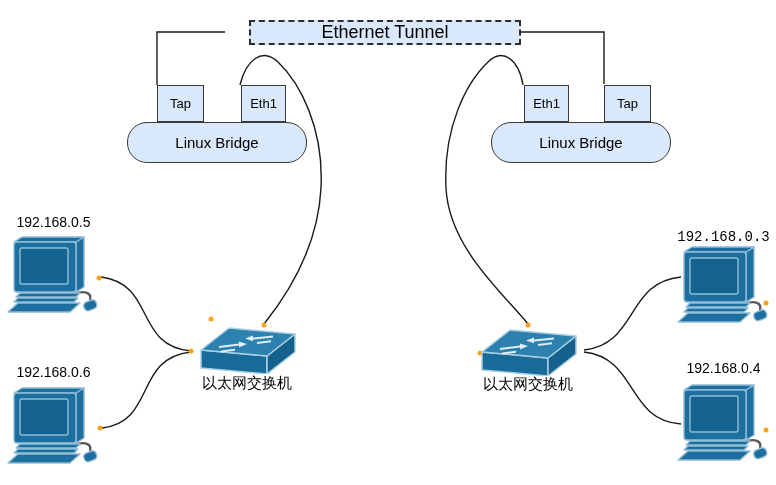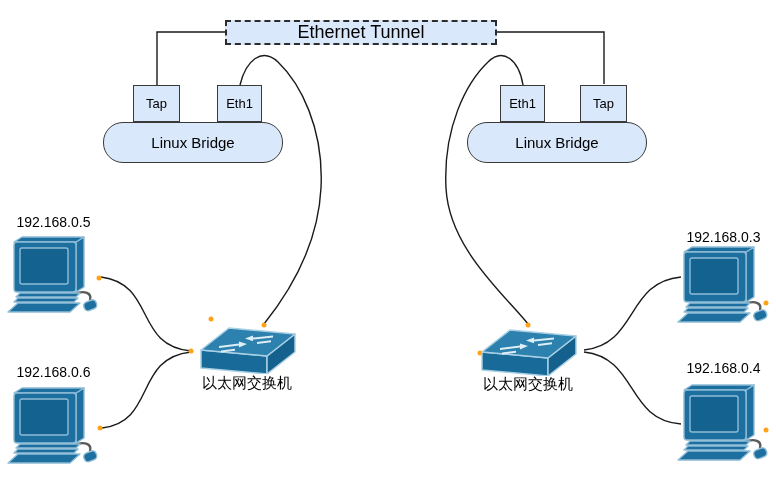--- a/index.html
+++ b/index.html
@@ -5,21 +5,21 @@
   html,body { margin:0; padding:0; background:#fff; }
   .canvas {
     position:relative; width:776px; height:485px; background:#ffffff;
     font-family:"Liberation Sans","DejaVu Sans",sans-serif; overflow:hidden; color:#000;
   }
   .wires { position:absolute; left:0; top:0; z-index:0; }
   .wire  { stroke:#1a1a1a; stroke-width:1.4; fill:none; }
   .node {
     position:absolute; box-sizing:border-box; z-index:1;
     background:#dae8fc; border:1px solid #3a3a3a;
-    display:flex; align-items:center; justify-content:center;
+    display:flex; align-items:center; justify-content:center;margin-left:24px;
   }
   .tunnel { left:225px; top:20px; width:272px; height:25px; border:2px dashed #2c2c2c; font-size:18px; }
   .bridge { width:180px; height:41px; font-size:15px;border-radius:20px; }
   .bridge-left  { left:103px; top:122px; }
   .bridge-right { left:467px; top:122px; }
   .port { width:47px; height:37px; font-size:13px;text-align:right; }
   .port-ltap  { left:133px; top:85px; }
   .port-leth1 { left:217px; top:85px; width:45px; }
   .port-reth1 { left:500px; top:85px; width:45px; }
   .port-rtap  { left:580px; top:85px; }
@@ -136,21 +136,21 @@
     <polygon points="8,6 16,1 78,1 70,6" fill="#1d6f9f"></polygon>
     <rect x="8" y="6" width="62" height="50" rx="3" fill="#1d6f9f"></rect>
     <rect x="14" y="12" width="48" height="36" rx="2" fill="#14628f"></rect>
     <polygon points="14,57 74,57 70,61 10,61" fill="#1d6f9f"></polygon>
     <polygon points="12,62 72,62 68,66 8,66" fill="#1d6f9f"></polygon>
     <polygon points="12,67 74,67 64,76 2,76" fill="#1d6f9f"></polygon>
     <rect x="78" y="65" width="13" height="9" rx="4" fill="#1d6f9f" transform="rotate(-22 84 70)"></rect>
   </g>
 </svg></div>
 
-  <div class="lbl ip" style="left:676px; top:229px;">192.168.0.3</div>
+  <div class="lbl ip" style="left:676px; top:229px;font-family:Liberation Mono, monospace;">192.168.0.3</div>
   <div class="icon" style="left:676px; top:246px; width:95px; height:78px;">
 <svg viewBox="0 0 95 78" width="95" height="78">
   <g stroke="#8fbcd6" stroke-width="1.4" stroke-linejoin="round">
     <path d="M68,58 C79,54 86,57 84,64" fill="none" stroke="#5a5a5a" stroke-width="2.4"></path>
     <polygon points="70,6 78,1 78,51 70,56" fill="#1d6f9f"></polygon>
     <polygon points="8,6 16,1 78,1 70,6" fill="#1d6f9f"></polygon>
     <rect x="8" y="6" width="62" height="50" rx="3" fill="#1d6f9f"></rect>
     <rect x="14" y="12" width="48" height="36" rx="2" fill="#14628f"></rect>
     <polygon points="14,57 74,57 70,61 10,61" fill="#1d6f9f"></polygon>
     <polygon points="12,62 72,62 68,66 8,66" fill="#1d6f9f"></polygon>

